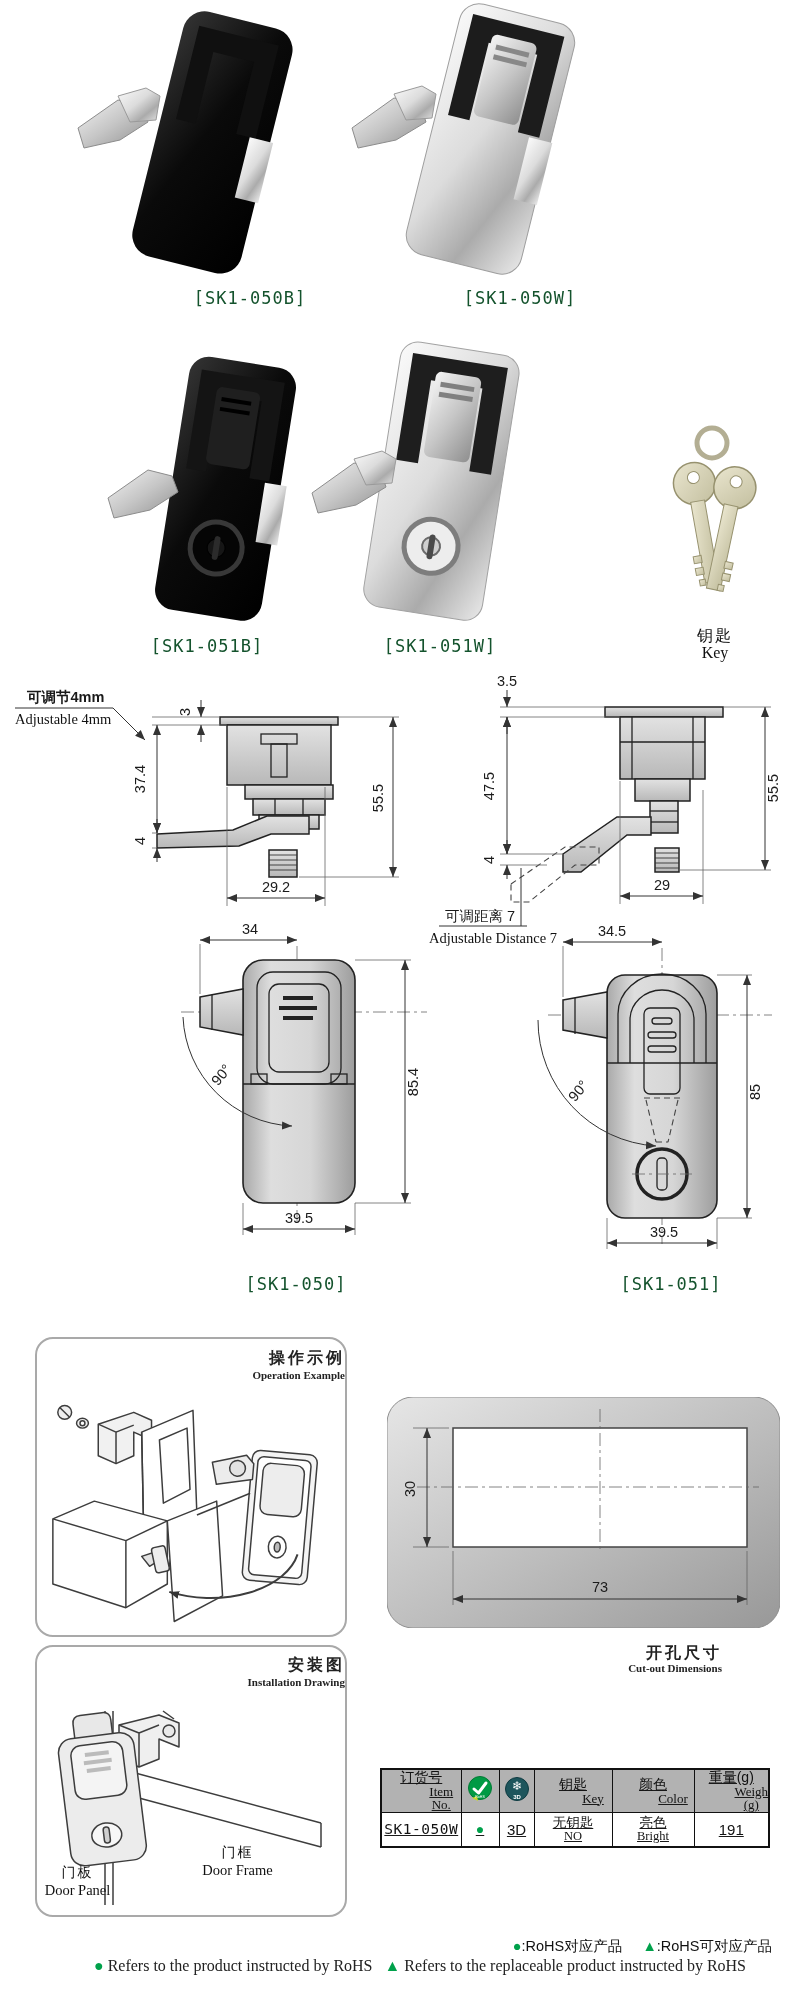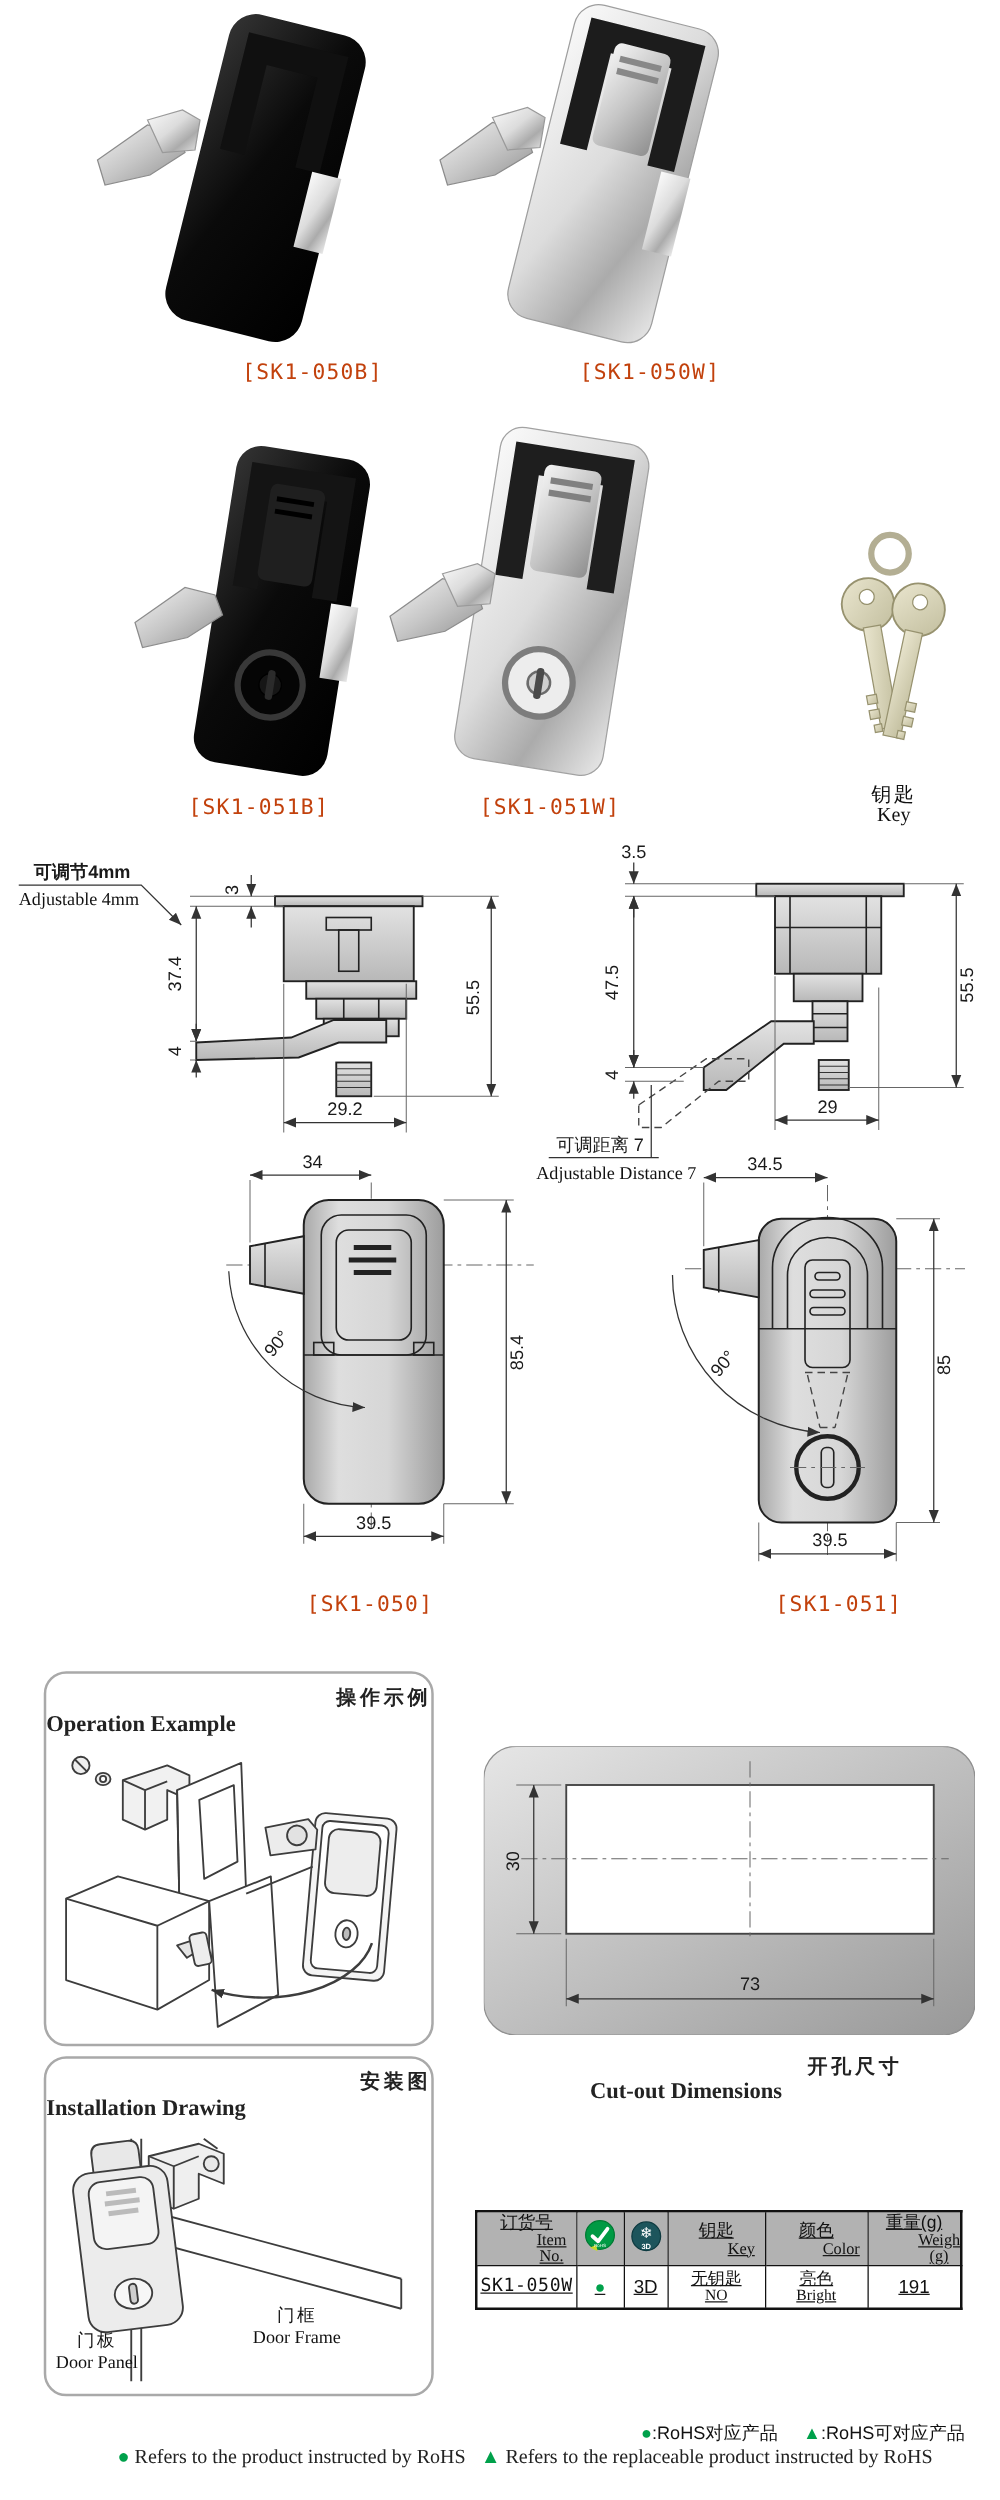--- a/index.html
+++ b/index.html
@@ -1,24 +1,24 @@
 <!DOCTYPE html>
 <html><head>
 <meta charset="utf-8">
 <style>
   html,body{margin:0;padding:0;background:#fff;}
   .page{position:relative;width:800px;height:2000px;background:#fff;overflow:hidden;
         font-family:"Liberation Sans",sans-serif;color:#1a1a1a;}
   .abs{position:absolute;}
-  .code{font-family:"DejaVu Sans Mono",monospace;font-size:17px;color:#c2410c;letter-spacing:1px;text-align:center;}
+  .code{font-family:"DejaVu Sans Mono",monospace;font-size:17px;color:#14532d;letter-spacing:1px;text-align:center;}
   .capzh{font-size:16px;color:#111;text-align:center;letter-spacing:2px;}
   .capen{font-family:"Liberation Serif",serif;font-size:16px;color:#111;text-align:center;}
   .boxframe{border:2.5px solid #a9a9a9;border-radius:18px;background:#fff;}
   .tzh{font-size:16px;font-weight:bold;letter-spacing:3px;color:#222;text-align:right;}
-  .ten{font-family:"Liberation Serif",serif;font-size:18px;font-weight:bold;color:#222;text-align:left;}
+  .ten{font-family:"Liberation Serif",serif;font-size:11px;font-weight:bold;color:#222;text-align:right;}
   
   .ol{stroke:#222;stroke-width:1.5;fill:url(#gDraw);}
   .ol2{stroke:#222;stroke-width:1.3;fill:none;}
   .dim{stroke:#333;stroke-width:1;fill:none;}
   .ext{stroke:#666;stroke-width:.8;fill:none;}
   .cl{stroke:#666;stroke-width:.8;fill:none;stroke-dasharray:13 4 3 4;}
   .dsh{stroke:#444;stroke-width:1.1;fill:none;stroke-dasharray:6 4;}
   .hat{stroke:#333;stroke-width:.9;}
   .dt{font-family:"Liberation Sans",sans-serif;font-size:14.5px;fill:#1a1a1a;}
   .dts{font-family:"Liberation Serif",serif;font-size:14.5px;fill:#111;}

